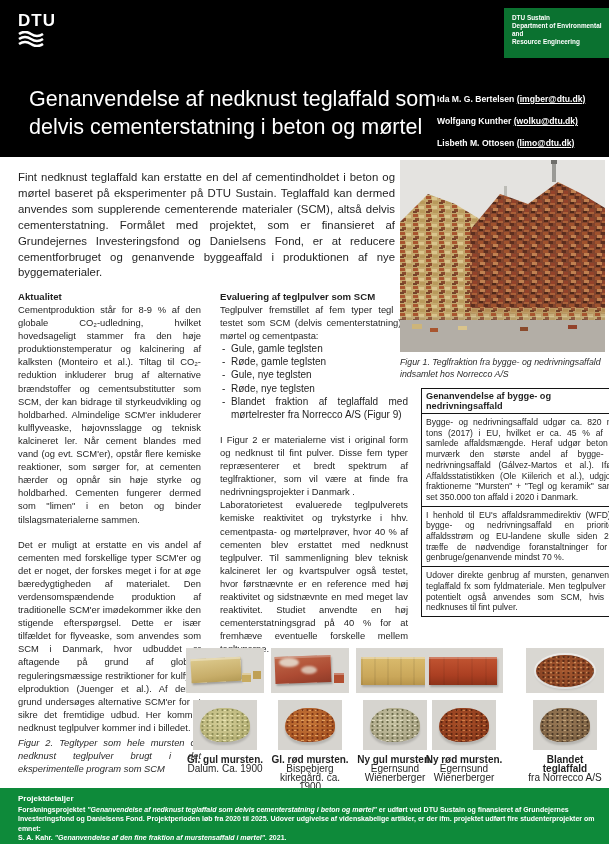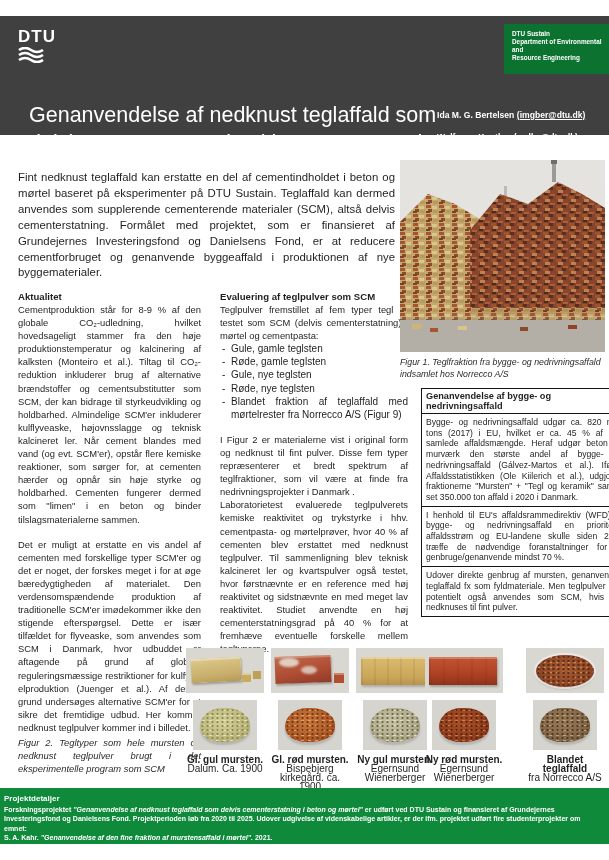--- a/index.html
+++ b/index.html
@@ -1,20 +1,20 @@
 <!DOCTYPE html>
 <html><head>
 <meta charset="utf-8">
 <style>
   html,body{margin:0;padding:0;background:#ffffff;}
   #poster{position:relative;width:609px;height:860px;background:#ffffff;overflow:hidden;
           font-family:"Liberation Sans",sans-serif;color:#1f1f1f;}
 
   
-  .header{position:absolute;left:0;top:16px;width:609px;height:119px;background:#404040;}
+  .header{position:absolute;left:0;top:0;width:609px;height:157px;background:#000000;}
   .logo{position:absolute;left:18px;top:12px;color:#fff;}
   .logo-text{font-size:17px;font-weight:bold;letter-spacing:1px;line-height:17px;}
   .logo-mark{margin-top:2px;}
   .dept-box{position:absolute;left:504px;top:8px;width:105px;height:50px;background:#0B7230;
             color:#fff;box-sizing:border-box;padding:6px 4px 0 8px;}
   .dept-line{font-size:6.4px;font-weight:bold;line-height:8px;}
   .title{position:absolute;left:21px;top:86px;color:#fff;font-size:21.5px;line-height:27.5px;font-weight:400;margin-left:8px;}
   .authors{position:absolute;left:437px;top:95px;color:#fff;}
   .author-line{font-size:8.6px;font-weight:bold;line-height:9px;margin-bottom:13px;white-space:nowrap;}
   .author-email{text-decoration:underline;color:#fff;cursor:pointer;margin-top:44px;}
@@ -85,21 +85,21 @@
             radial-gradient(ellipse at 45% 40%,#c8c4a4,#a9a384 75%,#8f8a6c);background-size:5px 4px,7px 5px,100% 100%;}
   .c4 .blob{background-image:radial-gradient(#5a2410 1px,transparent 1.3px),radial-gradient(#cc7a44 1px,transparent 1.3px),
             radial-gradient(ellipse at 45% 40%,#aa5028,#8a3a1c 75%,#6f2f16);background-size:5px 4px,7px 5px,100% 100%;}
   .c5 .blob{background-image:radial-gradient(#4a3826 1px,transparent 1.3px),radial-gradient(#bca078 1px,transparent 1.3px),
             radial-gradient(ellipse at 45% 40%,#9a7a56,#7d6244 75%,#665038);background-size:5px 4px,7px 5px,100% 100%;}
   .fig2-cap{margin-top:5px;text-align:center;font-size:10px;line-height:9px;}
   .fig2-cap .t{font-weight:bold;}
 
   
   .footer{position:absolute;left:0;top:788px;width:609px;height:56px;background:#0E8A3A;color:#fff;
-          box-sizing:border-box;padding:6px 14px 0 4px;}
+          box-sizing:border-box;padding:6px 14px 0 18px;}
   .footer-heading{font-size:8px;font-weight:bold;margin:0 0 2px 0;}
   .footer p{font-size:7px;line-height:9.3px;margin:0;font-weight:bold;}
   .footer .it{font-style:italic;}
 </style>
 </head>
 <body>
 
 <div id="poster">
 
   <div class="header">

